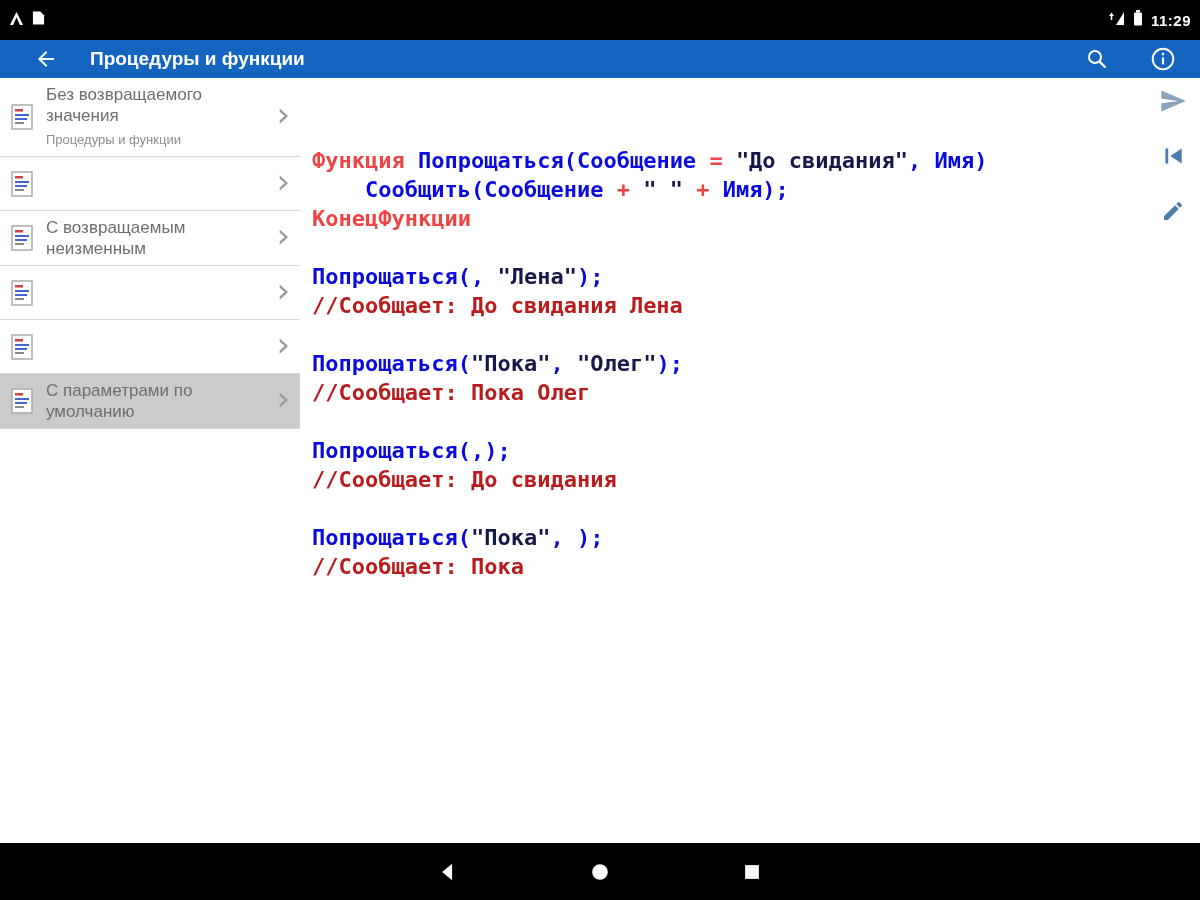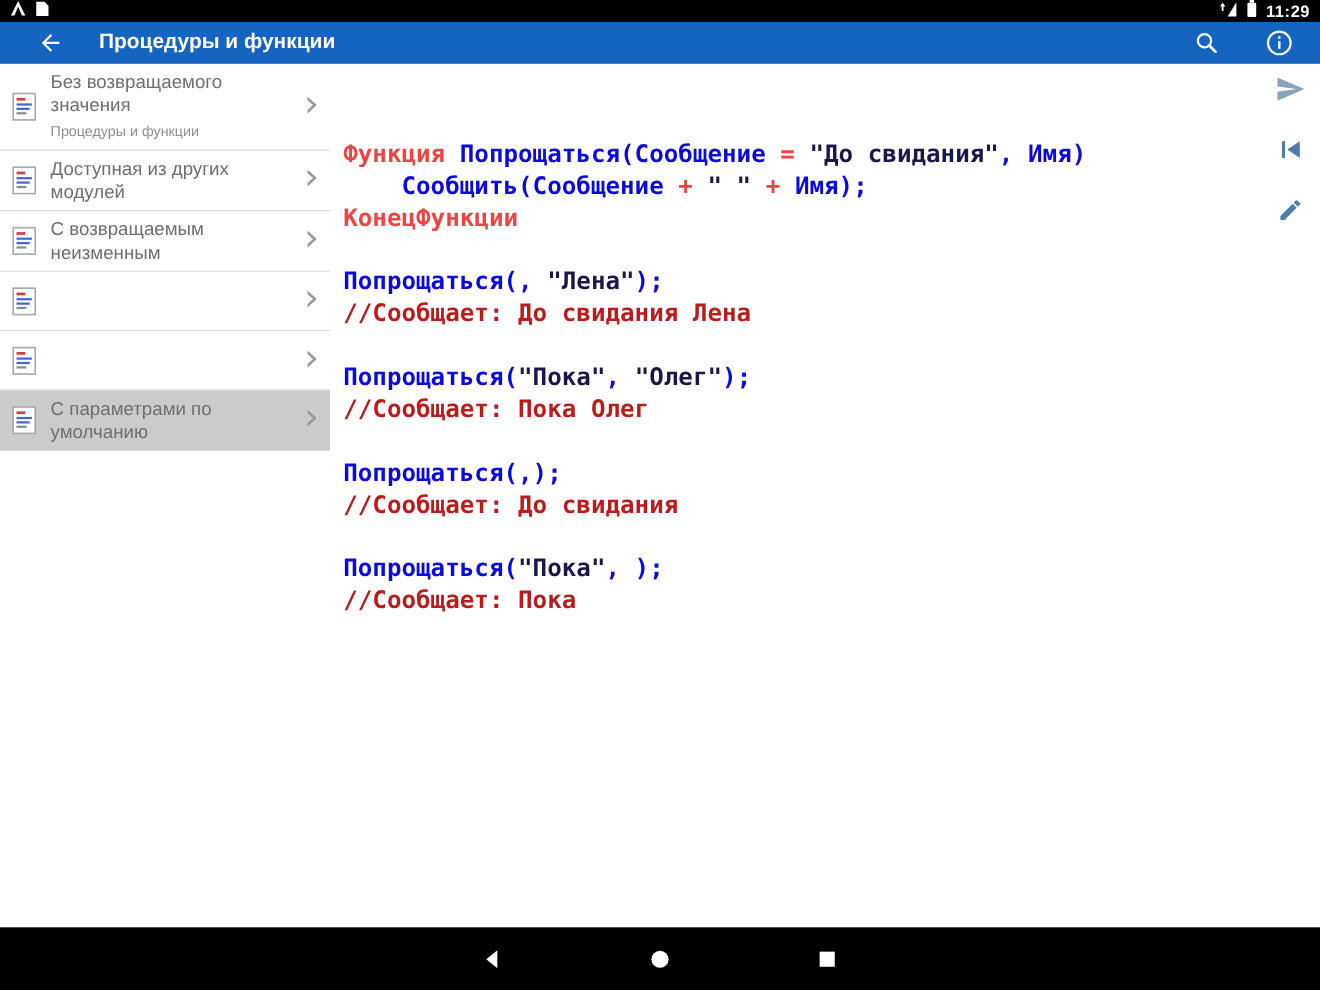--- a/index.html
+++ b/index.html
@@ -1,19 +1,19 @@
 <!DOCTYPE html>
 <html><head>
 <meta charset="utf-8">
 <style>
   html,body{margin:0;padding:0;}
   body{width:1200px;height:900px;font-family:"Liberation Sans",sans-serif;background:#fff;position:relative;overflow:hidden;}
 
   
-  .status-bar{height:20px;background:#000;display:flex;align-items:center;justify-content:space-between;padding:0 9px;box-sizing:border-box;}
+  .status-bar{height:40px;background:#000;display:flex;align-items:center;justify-content:space-between;padding:0 9px;box-sizing:border-box;}
   .sb-left,.sb-right{display:flex;align-items:center;gap:8px;}
   .sb-time{color:#fff;font-size:15px;font-weight:bold;letter-spacing:.5px;}
 
   
   .app-bar{height:38px;background:#1565c0;display:flex;align-items:center;box-sizing:border-box;padding:0 14px;}
   .back-btn{width:36px;height:36px;display:flex;align-items:center;justify-content:center;margin-left:14px;cursor:pointer;}
   .app-bar-title{color:#fff;font-size:19px;font-weight:bold;margin-left:26px;flex:1;}
   .app-bar-actions{display:flex;align-items:center;gap:36px;margin-right:8px;}
   .ab-icon{width:30px;height:30px;display:flex;align-items:center;justify-content:center;cursor:pointer;}
 
@@ -115,21 +115,20 @@
       <div class="s-item">
         <span class="s-icon">
           <svg width="24" height="28" viewBox="0 0 24 28">
             <rect x="2" y="2" width="20" height="24" fill="#fff" stroke="#aaa" stroke-width="1.5"></rect>
             <rect x="5" y="6" width="8" height="2.5" fill="#d04040"></rect>
             <rect x="5" y="11" width="14" height="2" fill="#4466cc"></rect>
             <rect x="5" y="15" width="12" height="2" fill="#4466cc"></rect>
             <rect x="5" y="19" width="9" height="2" fill="#8a8a8a"></rect>
           </svg>
         </span>
-        <span class="s-text"><span>Доступная из других модулей</span></span>
         <span class="s-chevron">›</span>
       </div>
       <div class="s-item">
         <span class="s-icon">
           <svg width="24" height="28" viewBox="0 0 24 28">
             <rect x="2" y="2" width="20" height="24" fill="#fff" stroke="#aaa" stroke-width="1.5"></rect>
             <rect x="5" y="6" width="8" height="2.5" fill="#d04040"></rect>
             <rect x="5" y="11" width="14" height="2" fill="#4466cc"></rect>
             <rect x="5" y="15" width="12" height="2" fill="#4466cc"></rect>
             <rect x="5" y="19" width="9" height="2" fill="#8a8a8a"></rect>

